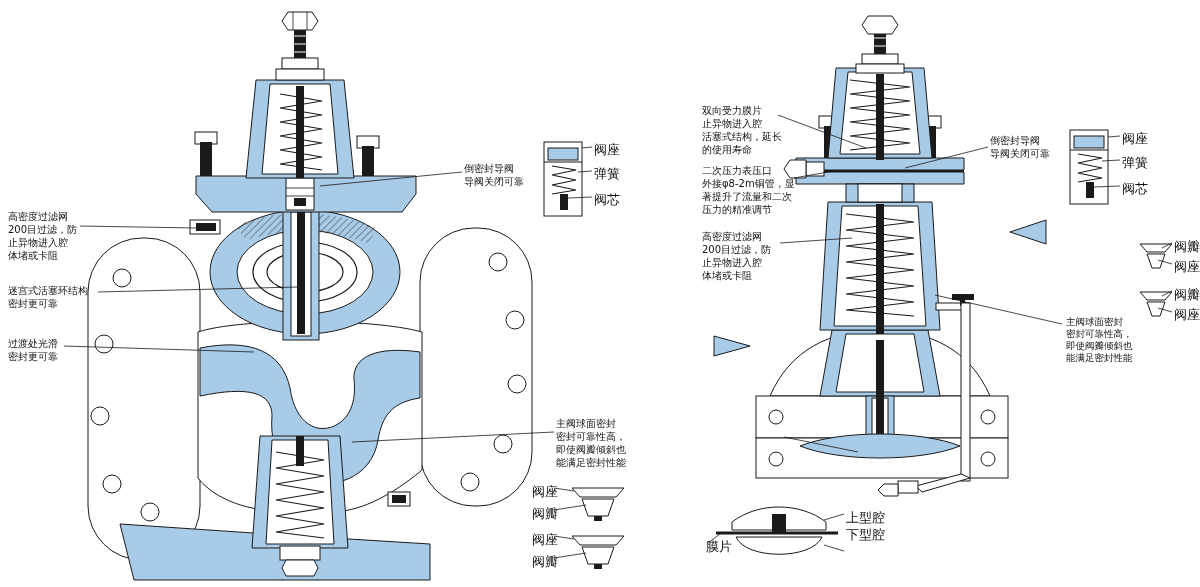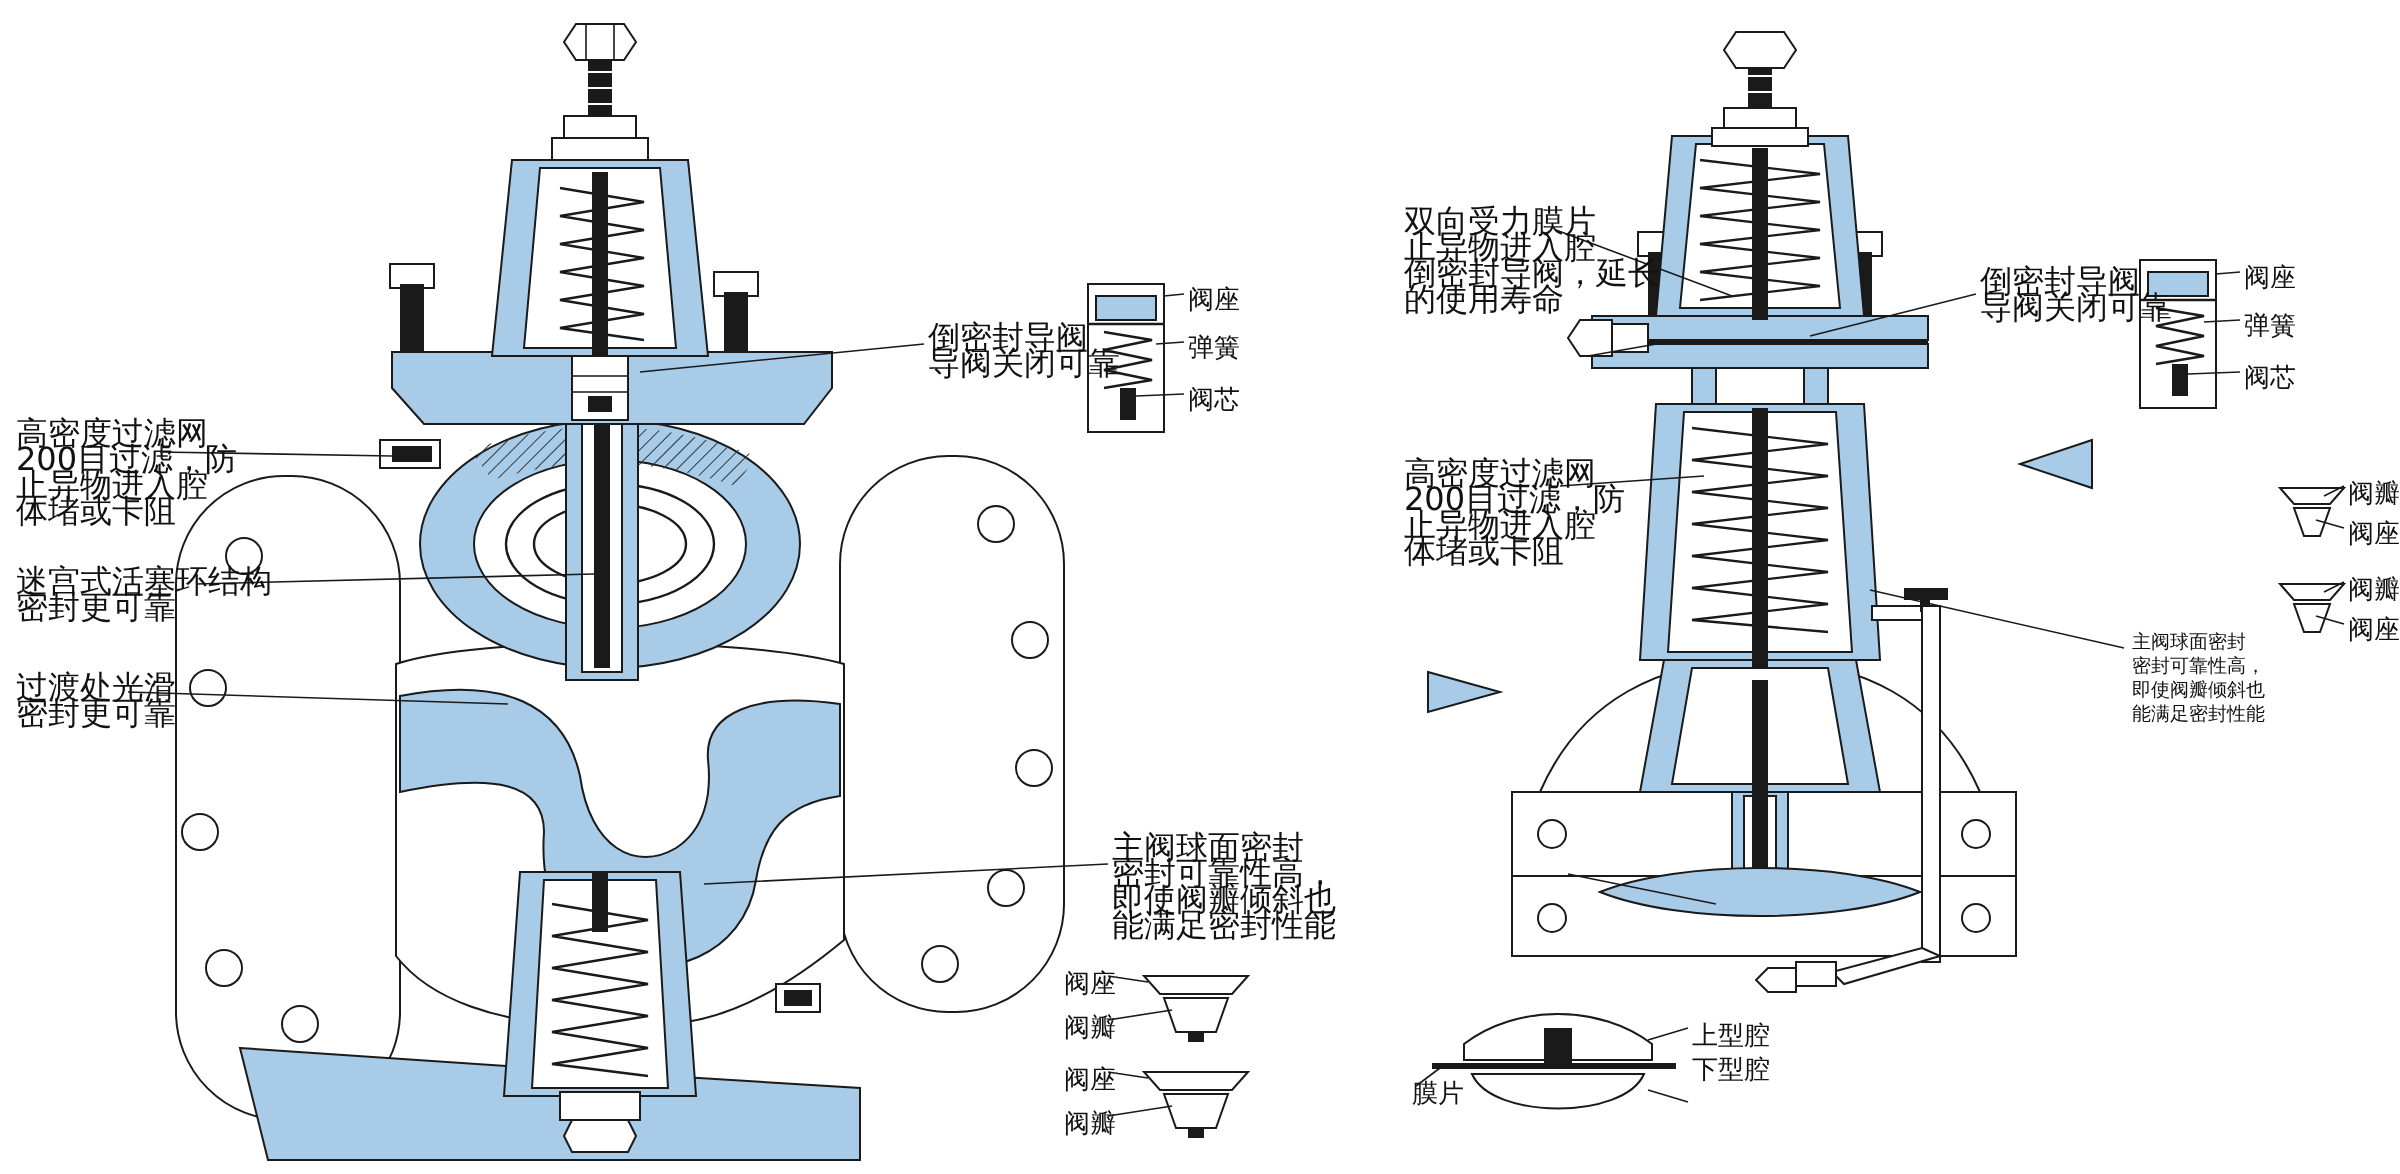--- a/index.html
+++ b/index.html
@@ -7,21 +7,21 @@
   .canvas{position:relative;width:1200px;height:587px;background:var(--bg,#fff);
           font-family:"DejaVu Sans",sans-serif;overflow:hidden;}
   svg.art{position:absolute;left:0;top:0;}
   
   .bl{fill:var(--hl,#a8cbe8);stroke:var(--ln-c,#1a1a1a);stroke-width:1;}
   .wh{fill:#ffffff;stroke:var(--ln-c,#1a1a1a);stroke-width:1;}
   .dk{fill:var(--ln-c,#1a1a1a);stroke:none;}
   .ln{fill:none;stroke:var(--ln-c,#1a1a1a);stroke-width:1.2;}
   .thin{fill:none;stroke:var(--ln-c,#1a1a1a);stroke-width:0.8;}
   
-  .ann{position:absolute;font-size:16px;line-height:13px;color:#111;white-space:nowrap;}
+  .ann{position:absolute;font-size:10px;line-height:13px;color:#111;white-space:nowrap;}
   .ann.small{font-size:9.5px;line-height:12px;}
   .lbl{position:absolute;font-size:13px;color:#111;white-space:nowrap;}
 </style>
 </head>
 <body>
 
 <div class="canvas">
 
 <svg class="art" width="1200" height="587" viewBox="0 0 1200 587">
   <defs>
@@ -313,24 +313,30 @@
 <div class="lbl" style="left:594px;top:191px">阀芯</div>
 
 <div class="lbl" style="left:532px;top:483px">阀座</div>
 <div class="lbl" style="left:532px;top:505px">阀瓣</div>
 <div class="lbl" style="left:532px;top:531px">阀座</div>
 <div class="lbl" style="left:532px;top:553px">阀瓣</div>
 
 <div class="ann" style="left:702px;top:104px">
   <div>双向受力膜片</div>
   <div>止异物进入腔</div>
-  <div>倒密封导阀，延长</div>
+  <div>活塞式结构，延长</div>
   <div>的使用寿命</div>
 </div>
 
+<div class="ann" style="left:702px;top:164px">
+  <div>二次压力表压口</div>
+  <div>外接φ8-2m铜管，显</div>
+  <div>著提升了流量和二次</div>
+  <div>压力的精准调节</div>
+</div>
 
 <div class="ann" style="left:702px;top:230px">
   <div>高密度过滤网</div>
   <div>200目过滤，防</div>
   <div>止异物进入腔</div>
   <div>体堵或卡阻</div>
 </div>
 
 <div class="ann" style="left:990px;top:134px">
   <div>倒密封导阀</div>

